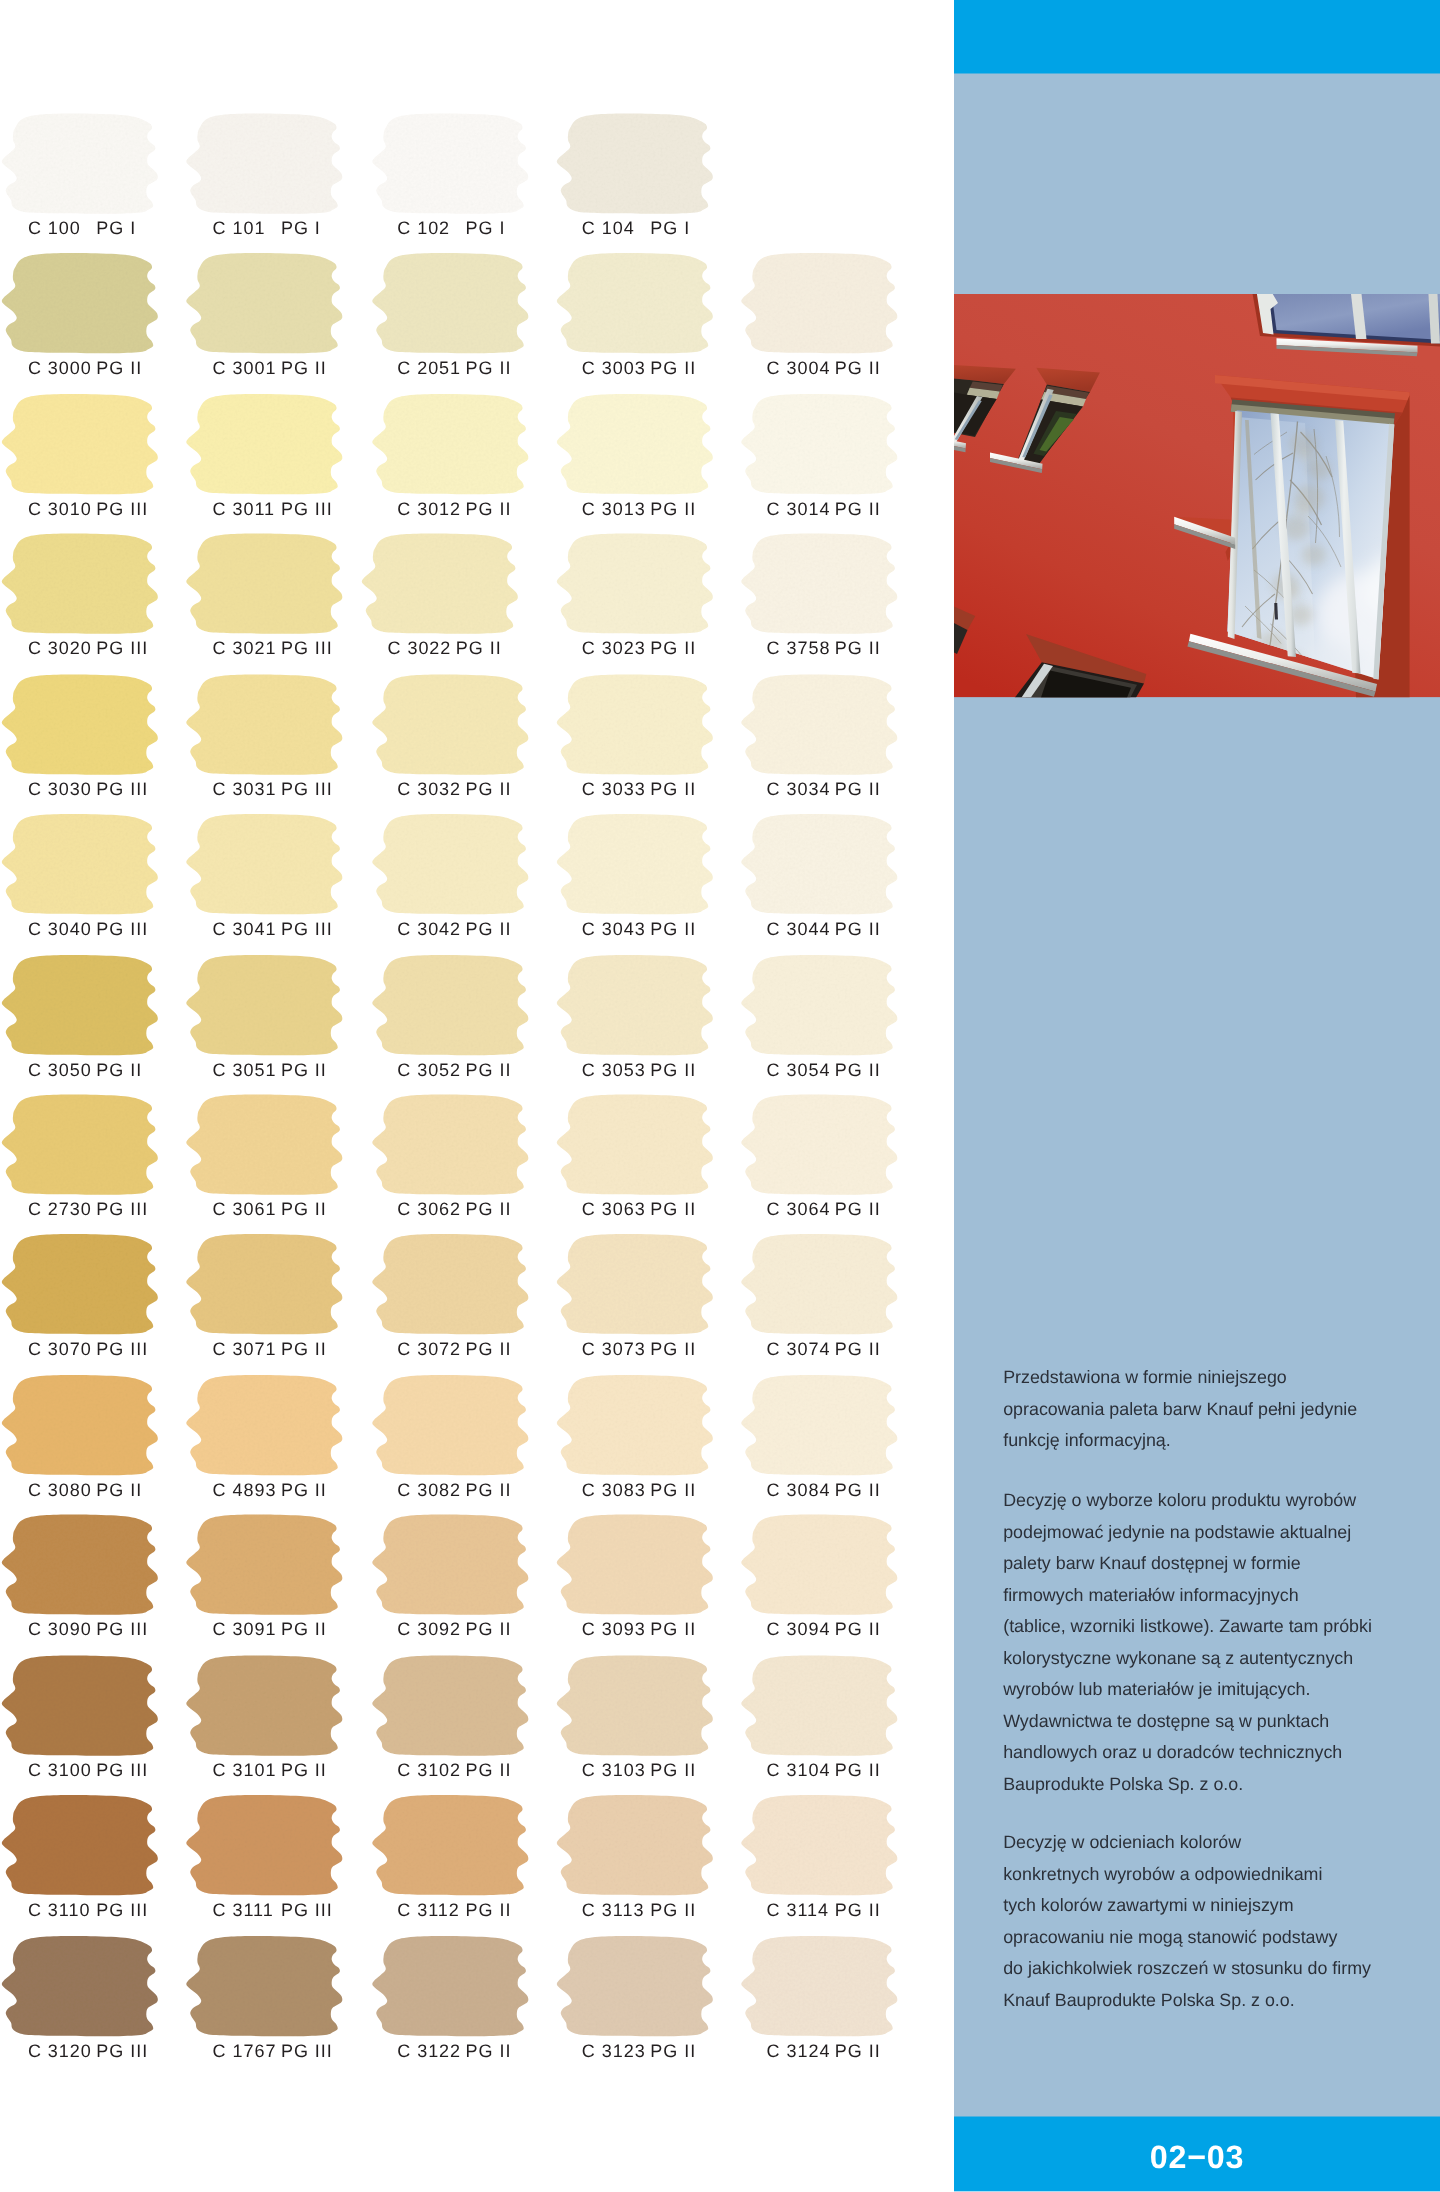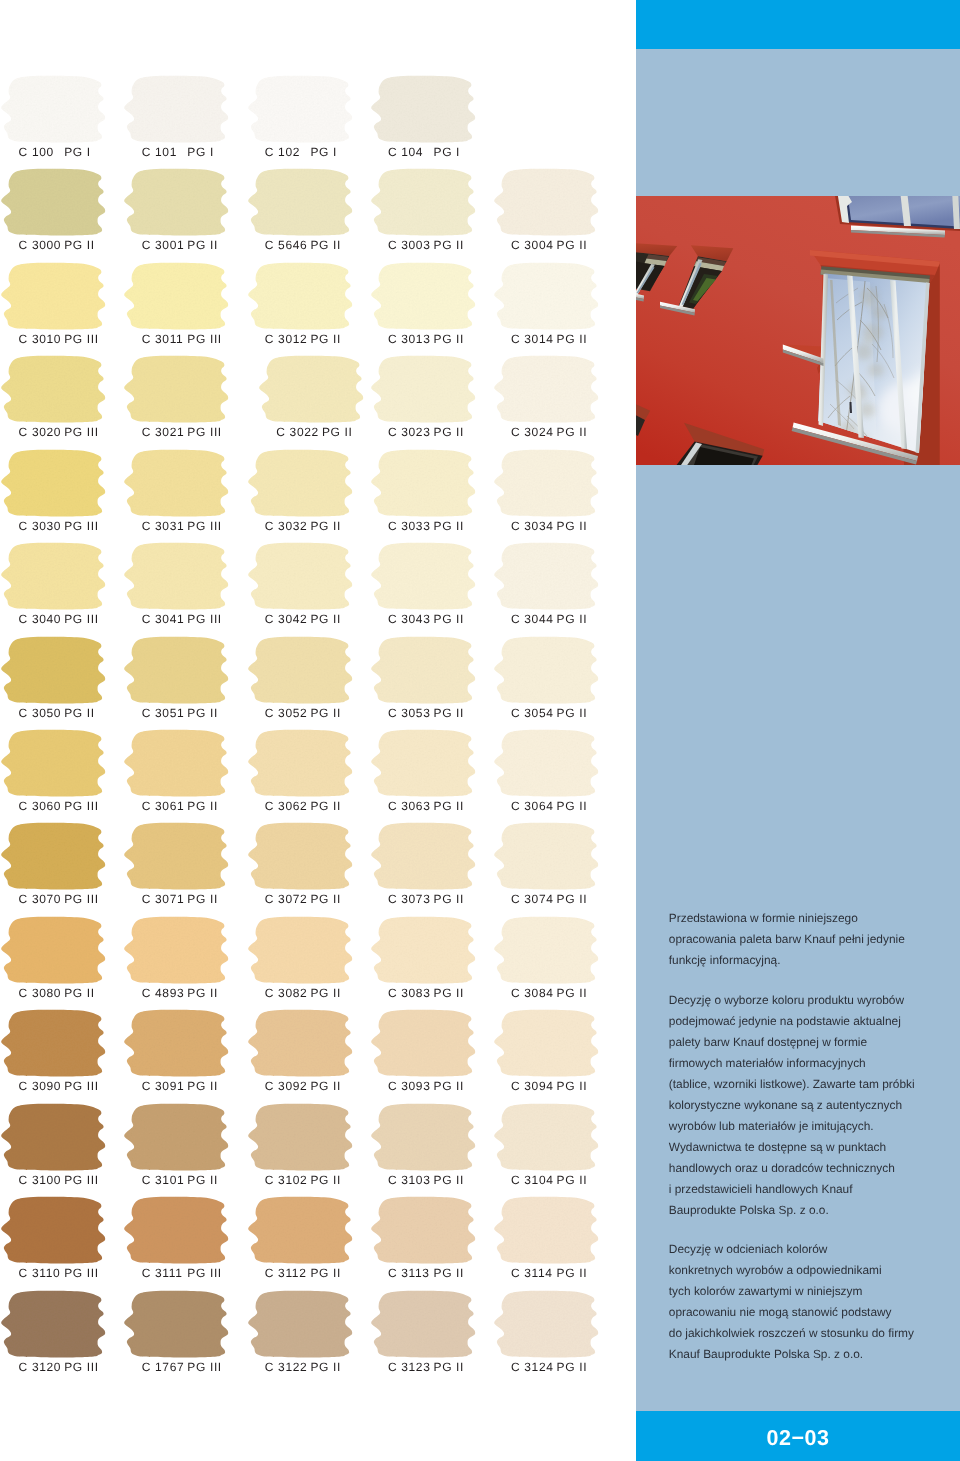--- a/index.html
+++ b/index.html
@@ -98,21 +98,21 @@
             </svg>
           </div>
       <div class="lbl"><span class="code">C 3001</span><span class="pg">PG II</span></div>
     </div>
     <div class="cell" style="left:248.5px">
       <div class="sw">
             <svg viewBox="0 0 102 67" preserveAspectRatio="none" xmlns="http://www.w3.org/2000/svg">
               <path d="M8.5,9.8C9.6,8.0 10.6,4.7 13.8,3.1C17.0,1.5 20.2,0.8 27.5,0.2C34.8,-0.4 48.3,-0.4 57.5,-0.2C66.7,-0.0 76.2,0.2 82.5,1.2C88.8,2.2 92.5,4.2 95.0,5.6C97.5,7.0 97.5,8.2 97.5,9.4C97.5,10.6 95.5,11.5 95.0,12.5C94.5,13.5 94.2,14.5 94.4,15.6C94.6,16.6 95.4,17.9 96.2,18.8C97.0,19.7 98.5,20.2 99.0,21.0C99.5,21.8 100.0,22.8 99.4,23.8C98.8,24.8 96.4,25.9 95.6,26.9C94.8,27.9 94.5,28.9 94.4,30.0C94.3,31.1 94.2,32.4 95.0,33.8C95.8,35.1 98.4,37.0 99.4,38.1C100.4,39.2 100.8,39.7 101.0,40.6C101.2,41.5 101.6,42.6 100.6,43.8C99.6,44.9 96.1,46.3 95.0,47.5C93.9,48.7 93.9,50.0 93.8,51.2C93.7,52.5 93.8,53.7 94.4,55.0C95.0,56.3 96.9,57.6 97.5,58.8C98.1,59.9 98.5,61.1 98.1,61.9C97.7,62.7 96.3,63.2 95.0,63.8C93.7,64.4 94.2,65.1 90.0,65.6C85.8,66.0 78.5,66.4 70.0,66.5C61.5,66.6 47.5,66.4 38.8,66.2C30.0,66.0 22.3,66.0 17.5,65.6C12.7,65.2 11.8,64.5 10.0,63.8C8.2,63.1 7.5,62.2 6.9,61.2C6.3,60.2 6.7,58.7 6.2,57.5C5.7,56.3 4.4,54.9 3.8,53.8C3.2,52.6 2.6,51.6 2.8,50.6C3.0,49.6 3.8,48.4 4.8,47.5C5.8,46.6 8.0,45.8 8.8,45.0C9.6,44.2 10.0,43.5 9.8,42.5C9.6,41.5 8.7,40.0 7.5,38.8C6.3,37.5 4.0,36.1 2.8,35.0C1.6,33.9 0.3,32.9 0.2,31.9C0.1,30.9 1.0,29.9 1.9,28.8C2.8,27.8 4.5,26.6 5.6,25.6C6.7,24.6 8.0,23.6 8.5,22.8C9.0,22.0 9.0,21.5 8.8,20.6C8.6,19.7 7.7,18.6 7.5,17.5C7.3,16.4 7.3,15.1 7.5,13.8C7.7,12.5 7.5,11.6 8.5,9.8Z" filter="url(#grain)" fill="#EDE6C0"></path>
             </svg>
           </div>
-      <div class="lbl"><span class="code">C 5646</span><span class="pg">PG II</span></div>
+      <div class="lbl"><span class="code">C 2051</span><span class="pg">PG II</span></div>
     </div>
     <div class="cell" style="left:371.59999999999997px">
       <div class="sw">
             <svg viewBox="0 0 102 67" preserveAspectRatio="none" xmlns="http://www.w3.org/2000/svg">
               <path d="M8.5,9.8C9.6,8.0 10.6,4.7 13.8,3.1C17.0,1.5 20.2,0.8 27.5,0.2C34.8,-0.4 48.3,-0.4 57.5,-0.2C66.7,-0.0 76.2,0.2 82.5,1.2C88.8,2.2 92.5,4.2 95.0,5.6C97.5,7.0 97.5,8.2 97.5,9.4C97.5,10.6 95.5,11.5 95.0,12.5C94.5,13.5 94.2,14.5 94.4,15.6C94.6,16.6 95.4,17.9 96.2,18.8C97.0,19.7 98.5,20.2 99.0,21.0C99.5,21.8 100.0,22.8 99.4,23.8C98.8,24.8 96.4,25.9 95.6,26.9C94.8,27.9 94.5,28.9 94.4,30.0C94.3,31.1 94.2,32.4 95.0,33.8C95.8,35.1 98.4,37.0 99.4,38.1C100.4,39.2 100.8,39.7 101.0,40.6C101.2,41.5 101.6,42.6 100.6,43.8C99.6,44.9 96.1,46.3 95.0,47.5C93.9,48.7 93.9,50.0 93.8,51.2C93.7,52.5 93.8,53.7 94.4,55.0C95.0,56.3 96.9,57.6 97.5,58.8C98.1,59.9 98.5,61.1 98.1,61.9C97.7,62.7 96.3,63.2 95.0,63.8C93.7,64.4 94.2,65.1 90.0,65.6C85.8,66.0 78.5,66.4 70.0,66.5C61.5,66.6 47.5,66.4 38.8,66.2C30.0,66.0 22.3,66.0 17.5,65.6C12.7,65.2 11.8,64.5 10.0,63.8C8.2,63.1 7.5,62.2 6.9,61.2C6.3,60.2 6.7,58.7 6.2,57.5C5.7,56.3 4.4,54.9 3.8,53.8C3.2,52.6 2.6,51.6 2.8,50.6C3.0,49.6 3.8,48.4 4.8,47.5C5.8,46.6 8.0,45.8 8.8,45.0C9.6,44.2 10.0,43.5 9.8,42.5C9.6,41.5 8.7,40.0 7.5,38.8C6.3,37.5 4.0,36.1 2.8,35.0C1.6,33.9 0.3,32.9 0.2,31.9C0.1,30.9 1.0,29.9 1.9,28.8C2.8,27.8 4.5,26.6 5.6,25.6C6.7,24.6 8.0,23.6 8.5,22.8C9.0,22.0 9.0,21.5 8.8,20.6C8.6,19.7 7.7,18.6 7.5,17.5C7.3,16.4 7.3,15.1 7.5,13.8C7.7,12.5 7.5,11.6 8.5,9.8Z" filter="url(#grain)" fill="#F2ECCE"></path>
             </svg>
           </div>
       <div class="lbl"><span class="code">C 3003</span><span class="pg">PG II</span></div>
     </div>
     <div class="cell" style="left:494.7px">
@@ -176,21 +176,21 @@
       <div class="lbl"><span class="code">C 3020</span><span class="pg">PG III</span></div>
     </div>
     <div class="cell" style="left:125.39999999999999px">
       <div class="sw">
             <svg viewBox="0 0 102 67" preserveAspectRatio="none" xmlns="http://www.w3.org/2000/svg">
               <path d="M8.5,9.8C9.6,8.0 10.6,4.7 13.8,3.1C17.0,1.5 20.2,0.8 27.5,0.2C34.8,-0.4 48.3,-0.4 57.5,-0.2C66.7,-0.0 76.2,0.2 82.5,1.2C88.8,2.2 92.5,4.2 95.0,5.6C97.5,7.0 97.5,8.2 97.5,9.4C97.5,10.6 95.5,11.5 95.0,12.5C94.5,13.5 94.2,14.5 94.4,15.6C94.6,16.6 95.4,17.9 96.2,18.8C97.0,19.7 98.5,20.2 99.0,21.0C99.5,21.8 100.0,22.8 99.4,23.8C98.8,24.8 96.4,25.9 95.6,26.9C94.8,27.9 94.5,28.9 94.4,30.0C94.3,31.1 94.2,32.4 95.0,33.8C95.8,35.1 98.4,37.0 99.4,38.1C100.4,39.2 100.8,39.7 101.0,40.6C101.2,41.5 101.6,42.6 100.6,43.8C99.6,44.9 96.1,46.3 95.0,47.5C93.9,48.7 93.9,50.0 93.8,51.2C93.7,52.5 93.8,53.7 94.4,55.0C95.0,56.3 96.9,57.6 97.5,58.8C98.1,59.9 98.5,61.1 98.1,61.9C97.7,62.7 96.3,63.2 95.0,63.8C93.7,64.4 94.2,65.1 90.0,65.6C85.8,66.0 78.5,66.4 70.0,66.5C61.5,66.6 47.5,66.4 38.8,66.2C30.0,66.0 22.3,66.0 17.5,65.6C12.7,65.2 11.8,64.5 10.0,63.8C8.2,63.1 7.5,62.2 6.9,61.2C6.3,60.2 6.7,58.7 6.2,57.5C5.7,56.3 4.4,54.9 3.8,53.8C3.2,52.6 2.6,51.6 2.8,50.6C3.0,49.6 3.8,48.4 4.8,47.5C5.8,46.6 8.0,45.8 8.8,45.0C9.6,44.2 10.0,43.5 9.8,42.5C9.6,41.5 8.7,40.0 7.5,38.8C6.3,37.5 4.0,36.1 2.8,35.0C1.6,33.9 0.3,32.9 0.2,31.9C0.1,30.9 1.0,29.9 1.9,28.8C2.8,27.8 4.5,26.6 5.6,25.6C6.7,24.6 8.0,23.6 8.5,22.8C9.0,22.0 9.0,21.5 8.8,20.6C8.6,19.7 7.7,18.6 7.5,17.5C7.3,16.4 7.3,15.1 7.5,13.8C7.7,12.5 7.5,11.6 8.5,9.8Z" filter="url(#grain)" fill="#F0E09D"></path>
             </svg>
           </div>
       <div class="lbl"><span class="code">C 3021</span><span class="pg">PG III</span></div>
     </div>
-    <div class="cell" style="left:260px">
+    <div class="cell" style="left:242px">
       <div class="sw">
             <svg viewBox="0 0 102 67" preserveAspectRatio="none" xmlns="http://www.w3.org/2000/svg">
               <path d="M8.5,9.8C9.6,8.0 10.6,4.7 13.8,3.1C17.0,1.5 20.2,0.8 27.5,0.2C34.8,-0.4 48.3,-0.4 57.5,-0.2C66.7,-0.0 76.2,0.2 82.5,1.2C88.8,2.2 92.5,4.2 95.0,5.6C97.5,7.0 97.5,8.2 97.5,9.4C97.5,10.6 95.5,11.5 95.0,12.5C94.5,13.5 94.2,14.5 94.4,15.6C94.6,16.6 95.4,17.9 96.2,18.8C97.0,19.7 98.5,20.2 99.0,21.0C99.5,21.8 100.0,22.8 99.4,23.8C98.8,24.8 96.4,25.9 95.6,26.9C94.8,27.9 94.5,28.9 94.4,30.0C94.3,31.1 94.2,32.4 95.0,33.8C95.8,35.1 98.4,37.0 99.4,38.1C100.4,39.2 100.8,39.7 101.0,40.6C101.2,41.5 101.6,42.6 100.6,43.8C99.6,44.9 96.1,46.3 95.0,47.5C93.9,48.7 93.9,50.0 93.8,51.2C93.7,52.5 93.8,53.7 94.4,55.0C95.0,56.3 96.9,57.6 97.5,58.8C98.1,59.9 98.5,61.1 98.1,61.9C97.7,62.7 96.3,63.2 95.0,63.8C93.7,64.4 94.2,65.1 90.0,65.6C85.8,66.0 78.5,66.4 70.0,66.5C61.5,66.6 47.5,66.4 38.8,66.2C30.0,66.0 22.3,66.0 17.5,65.6C12.7,65.2 11.8,64.5 10.0,63.8C8.2,63.1 7.5,62.2 6.9,61.2C6.3,60.2 6.7,58.7 6.2,57.5C5.7,56.3 4.4,54.9 3.8,53.8C3.2,52.6 2.6,51.6 2.8,50.6C3.0,49.6 3.8,48.4 4.8,47.5C5.8,46.6 8.0,45.8 8.8,45.0C9.6,44.2 10.0,43.5 9.8,42.5C9.6,41.5 8.7,40.0 7.5,38.8C6.3,37.5 4.0,36.1 2.8,35.0C1.6,33.9 0.3,32.9 0.2,31.9C0.1,30.9 1.0,29.9 1.9,28.8C2.8,27.8 4.5,26.6 5.6,25.6C6.7,24.6 8.0,23.6 8.5,22.8C9.0,22.0 9.0,21.5 8.8,20.6C8.6,19.7 7.7,18.6 7.5,17.5C7.3,16.4 7.3,15.1 7.5,13.8C7.7,12.5 7.5,11.6 8.5,9.8Z" filter="url(#grain)" fill="#F4E9BB"></path>
             </svg>
           </div>
       <div class="lbl"><span class="code">C 3022</span><span class="pg">PG II</span></div>
     </div>
     <div class="cell" style="left:371.59999999999997px">
       <div class="sw">
             <svg viewBox="0 0 102 67" preserveAspectRatio="none" xmlns="http://www.w3.org/2000/svg">
@@ -198,21 +198,21 @@
             </svg>
           </div>
       <div class="lbl"><span class="code">C 3023</span><span class="pg">PG II</span></div>
     </div>
     <div class="cell" style="left:494.7px">
       <div class="sw">
             <svg viewBox="0 0 102 67" preserveAspectRatio="none" xmlns="http://www.w3.org/2000/svg">
               <path d="M8.5,9.8C9.6,8.0 10.6,4.7 13.8,3.1C17.0,1.5 20.2,0.8 27.5,0.2C34.8,-0.4 48.3,-0.4 57.5,-0.2C66.7,-0.0 76.2,0.2 82.5,1.2C88.8,2.2 92.5,4.2 95.0,5.6C97.5,7.0 97.5,8.2 97.5,9.4C97.5,10.6 95.5,11.5 95.0,12.5C94.5,13.5 94.2,14.5 94.4,15.6C94.6,16.6 95.4,17.9 96.2,18.8C97.0,19.7 98.5,20.2 99.0,21.0C99.5,21.8 100.0,22.8 99.4,23.8C98.8,24.8 96.4,25.9 95.6,26.9C94.8,27.9 94.5,28.9 94.4,30.0C94.3,31.1 94.2,32.4 95.0,33.8C95.8,35.1 98.4,37.0 99.4,38.1C100.4,39.2 100.8,39.7 101.0,40.6C101.2,41.5 101.6,42.6 100.6,43.8C99.6,44.9 96.1,46.3 95.0,47.5C93.9,48.7 93.9,50.0 93.8,51.2C93.7,52.5 93.8,53.7 94.4,55.0C95.0,56.3 96.9,57.6 97.5,58.8C98.1,59.9 98.5,61.1 98.1,61.9C97.7,62.7 96.3,63.2 95.0,63.8C93.7,64.4 94.2,65.1 90.0,65.6C85.8,66.0 78.5,66.4 70.0,66.5C61.5,66.6 47.5,66.4 38.8,66.2C30.0,66.0 22.3,66.0 17.5,65.6C12.7,65.2 11.8,64.5 10.0,63.8C8.2,63.1 7.5,62.2 6.9,61.2C6.3,60.2 6.7,58.7 6.2,57.5C5.7,56.3 4.4,54.9 3.8,53.8C3.2,52.6 2.6,51.6 2.8,50.6C3.0,49.6 3.8,48.4 4.8,47.5C5.8,46.6 8.0,45.8 8.8,45.0C9.6,44.2 10.0,43.5 9.8,42.5C9.6,41.5 8.7,40.0 7.5,38.8C6.3,37.5 4.0,36.1 2.8,35.0C1.6,33.9 0.3,32.9 0.2,31.9C0.1,30.9 1.0,29.9 1.9,28.8C2.8,27.8 4.5,26.6 5.6,25.6C6.7,24.6 8.0,23.6 8.5,22.8C9.0,22.0 9.0,21.5 8.8,20.6C8.6,19.7 7.7,18.6 7.5,17.5C7.3,16.4 7.3,15.1 7.5,13.8C7.7,12.5 7.5,11.6 8.5,9.8Z" filter="url(#grain)" fill="#F9F3E4"></path>
             </svg>
           </div>
-      <div class="lbl"><span class="code">C 3024</span><span class="pg">PG II</span></div>
+      <div class="lbl"><span class="code">C 3758</span><span class="pg">PG II</span></div>
     </div>
   </div>
   <div class="srow" style="top:449.6px">
     <div class="cell" style="left:2.3px">
       <div class="sw">
             <svg viewBox="0 0 102 67" preserveAspectRatio="none" xmlns="http://www.w3.org/2000/svg">
               <path d="M8.5,9.8C9.6,8.0 10.6,4.7 13.8,3.1C17.0,1.5 20.2,0.8 27.5,0.2C34.8,-0.4 48.3,-0.4 57.5,-0.2C66.7,-0.0 76.2,0.2 82.5,1.2C88.8,2.2 92.5,4.2 95.0,5.6C97.5,7.0 97.5,8.2 97.5,9.4C97.5,10.6 95.5,11.5 95.0,12.5C94.5,13.5 94.2,14.5 94.4,15.6C94.6,16.6 95.4,17.9 96.2,18.8C97.0,19.7 98.5,20.2 99.0,21.0C99.5,21.8 100.0,22.8 99.4,23.8C98.8,24.8 96.4,25.9 95.6,26.9C94.8,27.9 94.5,28.9 94.4,30.0C94.3,31.1 94.2,32.4 95.0,33.8C95.8,35.1 98.4,37.0 99.4,38.1C100.4,39.2 100.8,39.7 101.0,40.6C101.2,41.5 101.6,42.6 100.6,43.8C99.6,44.9 96.1,46.3 95.0,47.5C93.9,48.7 93.9,50.0 93.8,51.2C93.7,52.5 93.8,53.7 94.4,55.0C95.0,56.3 96.9,57.6 97.5,58.8C98.1,59.9 98.5,61.1 98.1,61.9C97.7,62.7 96.3,63.2 95.0,63.8C93.7,64.4 94.2,65.1 90.0,65.6C85.8,66.0 78.5,66.4 70.0,66.5C61.5,66.6 47.5,66.4 38.8,66.2C30.0,66.0 22.3,66.0 17.5,65.6C12.7,65.2 11.8,64.5 10.0,63.8C8.2,63.1 7.5,62.2 6.9,61.2C6.3,60.2 6.7,58.7 6.2,57.5C5.7,56.3 4.4,54.9 3.8,53.8C3.2,52.6 2.6,51.6 2.8,50.6C3.0,49.6 3.8,48.4 4.8,47.5C5.8,46.6 8.0,45.8 8.8,45.0C9.6,44.2 10.0,43.5 9.8,42.5C9.6,41.5 8.7,40.0 7.5,38.8C6.3,37.5 4.0,36.1 2.8,35.0C1.6,33.9 0.3,32.9 0.2,31.9C0.1,30.9 1.0,29.9 1.9,28.8C2.8,27.8 4.5,26.6 5.6,25.6C6.7,24.6 8.0,23.6 8.5,22.8C9.0,22.0 9.0,21.5 8.8,20.6C8.6,19.7 7.7,18.6 7.5,17.5C7.3,16.4 7.3,15.1 7.5,13.8C7.7,12.5 7.5,11.6 8.5,9.8Z" filter="url(#grain)" fill="#EED87D"></path>
             </svg>
           </div>
       <div class="lbl"><span class="code">C 3030</span><span class="pg">PG III</span></div>
@@ -334,21 +334,21 @@
       <div class="lbl"><span class="code">C 3054</span><span class="pg">PG II</span></div>
     </div>
   </div>
   <div class="srow" style="top:729.9px">
     <div class="cell" style="left:2.3px">
       <div class="sw">
             <svg viewBox="0 0 102 67" preserveAspectRatio="none" xmlns="http://www.w3.org/2000/svg">
               <path d="M8.5,9.8C9.6,8.0 10.6,4.7 13.8,3.1C17.0,1.5 20.2,0.8 27.5,0.2C34.8,-0.4 48.3,-0.4 57.5,-0.2C66.7,-0.0 76.2,0.2 82.5,1.2C88.8,2.2 92.5,4.2 95.0,5.6C97.5,7.0 97.5,8.2 97.5,9.4C97.5,10.6 95.5,11.5 95.0,12.5C94.5,13.5 94.2,14.5 94.4,15.6C94.6,16.6 95.4,17.9 96.2,18.8C97.0,19.7 98.5,20.2 99.0,21.0C99.5,21.8 100.0,22.8 99.4,23.8C98.8,24.8 96.4,25.9 95.6,26.9C94.8,27.9 94.5,28.9 94.4,30.0C94.3,31.1 94.2,32.4 95.0,33.8C95.8,35.1 98.4,37.0 99.4,38.1C100.4,39.2 100.8,39.7 101.0,40.6C101.2,41.5 101.6,42.6 100.6,43.8C99.6,44.9 96.1,46.3 95.0,47.5C93.9,48.7 93.9,50.0 93.8,51.2C93.7,52.5 93.8,53.7 94.4,55.0C95.0,56.3 96.9,57.6 97.5,58.8C98.1,59.9 98.5,61.1 98.1,61.9C97.7,62.7 96.3,63.2 95.0,63.8C93.7,64.4 94.2,65.1 90.0,65.6C85.8,66.0 78.5,66.4 70.0,66.5C61.5,66.6 47.5,66.4 38.8,66.2C30.0,66.0 22.3,66.0 17.5,65.6C12.7,65.2 11.8,64.5 10.0,63.8C8.2,63.1 7.5,62.2 6.9,61.2C6.3,60.2 6.7,58.7 6.2,57.5C5.7,56.3 4.4,54.9 3.8,53.8C3.2,52.6 2.6,51.6 2.8,50.6C3.0,49.6 3.8,48.4 4.8,47.5C5.8,46.6 8.0,45.8 8.8,45.0C9.6,44.2 10.0,43.5 9.8,42.5C9.6,41.5 8.7,40.0 7.5,38.8C6.3,37.5 4.0,36.1 2.8,35.0C1.6,33.9 0.3,32.9 0.2,31.9C0.1,30.9 1.0,29.9 1.9,28.8C2.8,27.8 4.5,26.6 5.6,25.6C6.7,24.6 8.0,23.6 8.5,22.8C9.0,22.0 9.0,21.5 8.8,20.6C8.6,19.7 7.7,18.6 7.5,17.5C7.3,16.4 7.3,15.1 7.5,13.8C7.7,12.5 7.5,11.6 8.5,9.8Z" filter="url(#grain)" fill="#E8CA74"></path>
             </svg>
           </div>
-      <div class="lbl"><span class="code">C 3060</span><span class="pg">PG III</span></div>
+      <div class="lbl"><span class="code">C 2730</span><span class="pg">PG III</span></div>
     </div>
     <div class="cell" style="left:125.39999999999999px">
       <div class="sw">
             <svg viewBox="0 0 102 67" preserveAspectRatio="none" xmlns="http://www.w3.org/2000/svg">
               <path d="M8.5,9.8C9.6,8.0 10.6,4.7 13.8,3.1C17.0,1.5 20.2,0.8 27.5,0.2C34.8,-0.4 48.3,-0.4 57.5,-0.2C66.7,-0.0 76.2,0.2 82.5,1.2C88.8,2.2 92.5,4.2 95.0,5.6C97.5,7.0 97.5,8.2 97.5,9.4C97.5,10.6 95.5,11.5 95.0,12.5C94.5,13.5 94.2,14.5 94.4,15.6C94.6,16.6 95.4,17.9 96.2,18.8C97.0,19.7 98.5,20.2 99.0,21.0C99.5,21.8 100.0,22.8 99.4,23.8C98.8,24.8 96.4,25.9 95.6,26.9C94.8,27.9 94.5,28.9 94.4,30.0C94.3,31.1 94.2,32.4 95.0,33.8C95.8,35.1 98.4,37.0 99.4,38.1C100.4,39.2 100.8,39.7 101.0,40.6C101.2,41.5 101.6,42.6 100.6,43.8C99.6,44.9 96.1,46.3 95.0,47.5C93.9,48.7 93.9,50.0 93.8,51.2C93.7,52.5 93.8,53.7 94.4,55.0C95.0,56.3 96.9,57.6 97.5,58.8C98.1,59.9 98.5,61.1 98.1,61.9C97.7,62.7 96.3,63.2 95.0,63.8C93.7,64.4 94.2,65.1 90.0,65.6C85.8,66.0 78.5,66.4 70.0,66.5C61.5,66.6 47.5,66.4 38.8,66.2C30.0,66.0 22.3,66.0 17.5,65.6C12.7,65.2 11.8,64.5 10.0,63.8C8.2,63.1 7.5,62.2 6.9,61.2C6.3,60.2 6.7,58.7 6.2,57.5C5.7,56.3 4.4,54.9 3.8,53.8C3.2,52.6 2.6,51.6 2.8,50.6C3.0,49.6 3.8,48.4 4.8,47.5C5.8,46.6 8.0,45.8 8.8,45.0C9.6,44.2 10.0,43.5 9.8,42.5C9.6,41.5 8.7,40.0 7.5,38.8C6.3,37.5 4.0,36.1 2.8,35.0C1.6,33.9 0.3,32.9 0.2,31.9C0.1,30.9 1.0,29.9 1.9,28.8C2.8,27.8 4.5,26.6 5.6,25.6C6.7,24.6 8.0,23.6 8.5,22.8C9.0,22.0 9.0,21.5 8.8,20.6C8.6,19.7 7.7,18.6 7.5,17.5C7.3,16.4 7.3,15.1 7.5,13.8C7.7,12.5 7.5,11.6 8.5,9.8Z" filter="url(#grain)" fill="#F1D494"></path>
             </svg>
           </div>
       <div class="lbl"><span class="code">C 3061</span><span class="pg">PG II</span></div>
     </div>
     <div class="cell" style="left:248.5px">
@@ -809,21 +809,20 @@
     <p>
       <span class="tl">Decyzję o wyborze koloru produktu wyrobów</span>
       <span class="tl">podejmować jedynie na podstawie aktualnej</span>
       <span class="tl">palety barw Knauf dostępnej w formie</span>
       <span class="tl">firmowych materiałów informacyjnych</span>
       <span class="tl">(tablice, wzorniki listkowe). Zawarte tam próbki</span>
       <span class="tl">kolorystyczne wykonane są z autentycznych</span>
       <span class="tl">wyrobów lub materiałów je imitujących.</span>
       <span class="tl">Wydawnictwa te dostępne są w punktach</span>
       <span class="tl">handlowych oraz u doradców technicznych</span>
-      <span class="tl">i przedstawicieli handlowych Knauf</span>
       <span class="tl">Bauprodukte Polska Sp. z o.o.</span>
     </p>
     <p>
       <span class="tl">Decyzję w odcieniach kolorów</span>
       <span class="tl">konkretnych wyrobów a odpowiednikami</span>
       <span class="tl">tych kolorów zawartymi w niniejszym</span>
       <span class="tl">opracowaniu nie mogą stanowić podstawy</span>
       <span class="tl">do jakichkolwiek roszczeń w stosunku do firmy</span>
       <span class="tl">Knauf Bauprodukte Polska Sp. z o.o.</span>
     </p>

